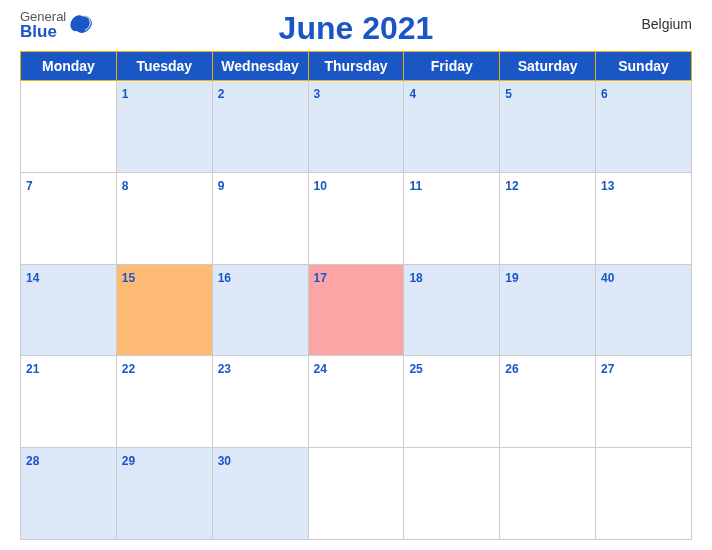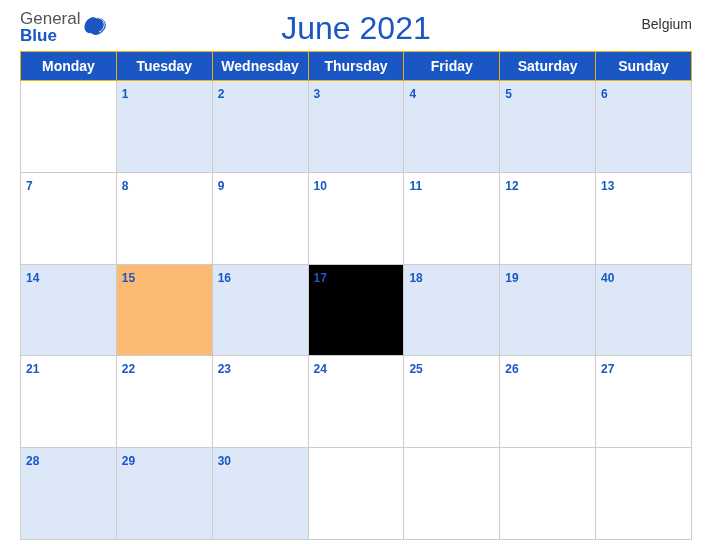--- a/index.html
+++ b/index.html
@@ -26,21 +26,21 @@
     .logo-area {
       position: absolute;
       left: 0;
       top: 0;
       display: flex;
       flex-direction: column;
       align-items: flex-start;
     }
 
     .logo-text-general {
-      font-size: 17px;
+      font-size: 13px;
       color: #555;
       font-weight: normal;
       line-height: 1;
     }
 
     .logo-text-blue {
       font-size: 17px;
       color: #1a56c4;
       font-weight: bold;
       line-height: 1;
@@ -50,21 +50,21 @@
       position: absolute;
       right: 0;
       top: 6px;
       font-size: 14px;
       color: #333;
     }
 
     .calendar-title {
       font-size: 32px;
       color: #1a56c4;
-      font-weight: normal;
+      font-weight: bold;
       text-align: center;
       margin: 0 auto;
     }
 
     .calendar {
       width: 100%;
       border-collapse: collapse;
       flex: 1;
     }
 
@@ -140,21 +140,21 @@
         <td style="background-color: rgb(255, 255, 255);"><span class="day-number">9</span></td>
         <td style="background-color: rgb(255, 255, 255);"><span class="day-number">10</span></td>
         <td style="background-color: rgb(255, 255, 255);"><span class="day-number">11</span></td>
         <td style="background-color: rgb(255, 255, 255);"><span class="day-number">12</span></td>
         <td style="background-color: rgb(255, 255, 255);"><span class="day-number">13</span></td>
       </tr>
       <tr style="background-color: rgb(220, 232, 248);">
         <td style="background-color: rgb(220, 232, 248);"><span class="day-number">14</span></td>
         <td style="background-color: #fdba74;"><span class="day-number">15</span></td>
         <td style="background-color: rgb(220, 232, 248);"><span class="day-number">16</span></td>
-        <td style="background-color: #000000;"><span class="day-number">17</span></td>
+        <td style="background-color: #fca5a5;"><span class="day-number">17</span></td>
         <td style="background-color: rgb(220, 232, 248);"><span class="day-number">18</span></td>
         <td style="background-color: rgb(220, 232, 248);"><span class="day-number">19</span></td>
         <td style="background-color: rgb(220, 232, 248);"><span class="day-number">40</span></td>
       </tr>
       <tr style="background-color: rgb(255, 255, 255);">
         <td style="background-color: rgb(255, 255, 255);"><span class="day-number">21</span></td>
         <td style="background-color: rgb(255, 255, 255);"><span class="day-number">22</span></td>
         <td style="background-color: rgb(255, 255, 255);"><span class="day-number">23</span></td>
         <td style="background-color: rgb(255, 255, 255);"><span class="day-number">24</span></td>
         <td style="background-color: rgb(255, 255, 255);"><span class="day-number">25</span></td>

